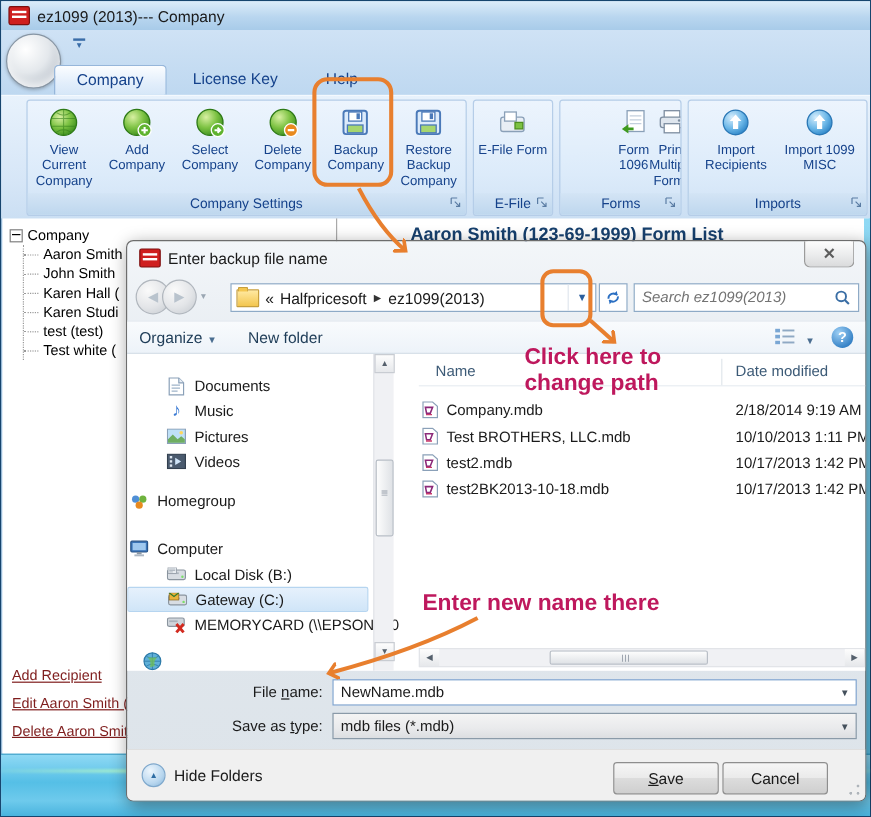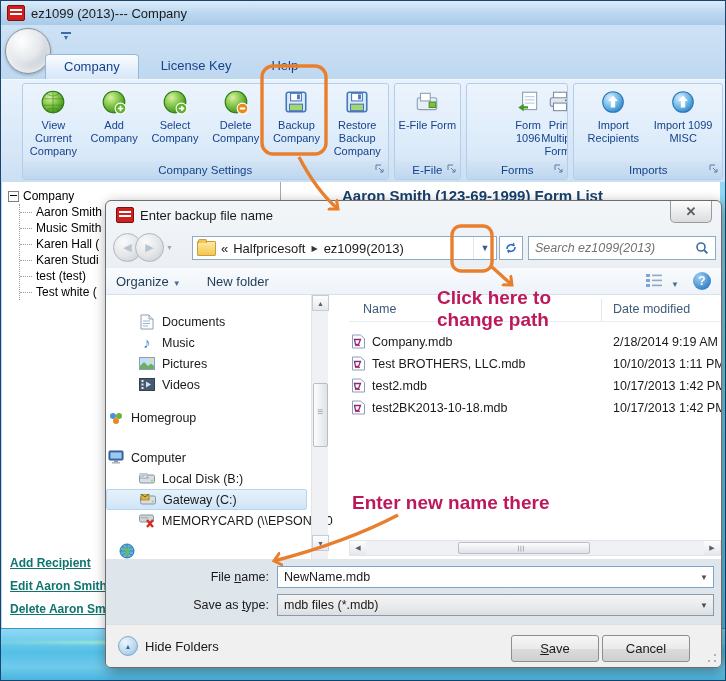--- a/index.html
+++ b/index.html
@@ -49,21 +49,21 @@
   .tree-root{display:flex;align-items:center;gap:4px;height:16px;}
   .tbox{width:9px;height:9px;border:1px solid #808080;background:#fff;position:relative;flex:0 0 auto;}
   .tbox::after{content:"";position:absolute;left:1px;right:1px;top:3px;height:1px;background:#000;}
   .tree-kids{margin-left:11px;border-left:1px dotted #9a9a9a;padding-left:0;}
   .tree-item{height:16px;line-height:16px;white-space:nowrap;}
   .tree-item::before{content:"";display:inline-block;width:12px;height:1px;border-top:1px dotted #9a9a9a;
     vertical-align:middle;margin-right:4px;}
   .bg-heading{position:absolute;left:340px;top:5px;font-size:15px;font-weight:bold;color:#17406e;
     white-space:nowrap;}
   .left-links{position:absolute;left:8px;top:374px;font-size:12px;}
-  .left-links a{display:block;color:#0f766e;text-decoration:underline;margin-bottom:9px;white-space:nowrap;font-weight:bold;}
+  .left-links a{display:block;color:#7f1d1d;text-decoration:underline;margin-bottom:9px;white-space:nowrap;}
 
   
   .frame-bottom{position:absolute;left:0;right:0;bottom:0;height:51px;
     background:linear-gradient(#8fd9f4,#55bfe6 45%,#6ecaec 75%,#49b4de);
     border-top:1px solid #2f9cc7;}
   .frame-bottom::after{content:"";position:absolute;left:0;right:0;top:12px;height:3px;
     background:linear-gradient(90deg,rgba(190,255,200,.1),rgba(190,255,190,.85) 20%,rgba(190,255,200,.2) 60%);
     filter:blur(1px);}
   .frame-right{position:absolute;right:0;top:181px;width:5px;bottom:0;
     background:linear-gradient(#8fd9f4,#55bfe6);}
@@ -395,21 +395,21 @@
   <div class="content">
     <div class="pane-divider"></div>
     <div class="bg-heading">Aaron Smith (123-69-1999) Form List</div>
     <div class="tree">
       <div class="tree-root">
         <span class="tbox"></span>
         <span>Company</span>
       </div>
       <div class="tree-kids">
         <div class="tree-item">Aaron Smith</div>
-        <div class="tree-item">Music Smith</div>
+        <div class="tree-item">John Smith</div>
         <div class="tree-item">Karen Hall (</div>
         <div class="tree-item">Karen Studi</div>
         <div class="tree-item">test (test)</div>
         <div class="tree-item">Test white (</div>
       </div>
     </div>
     <div class="left-links">
       <a href="#">Add Recipient</a>
       <a href="#">Edit Aaron Smith (</a>
       <a href="#">Delete Aaron Smit</a>

